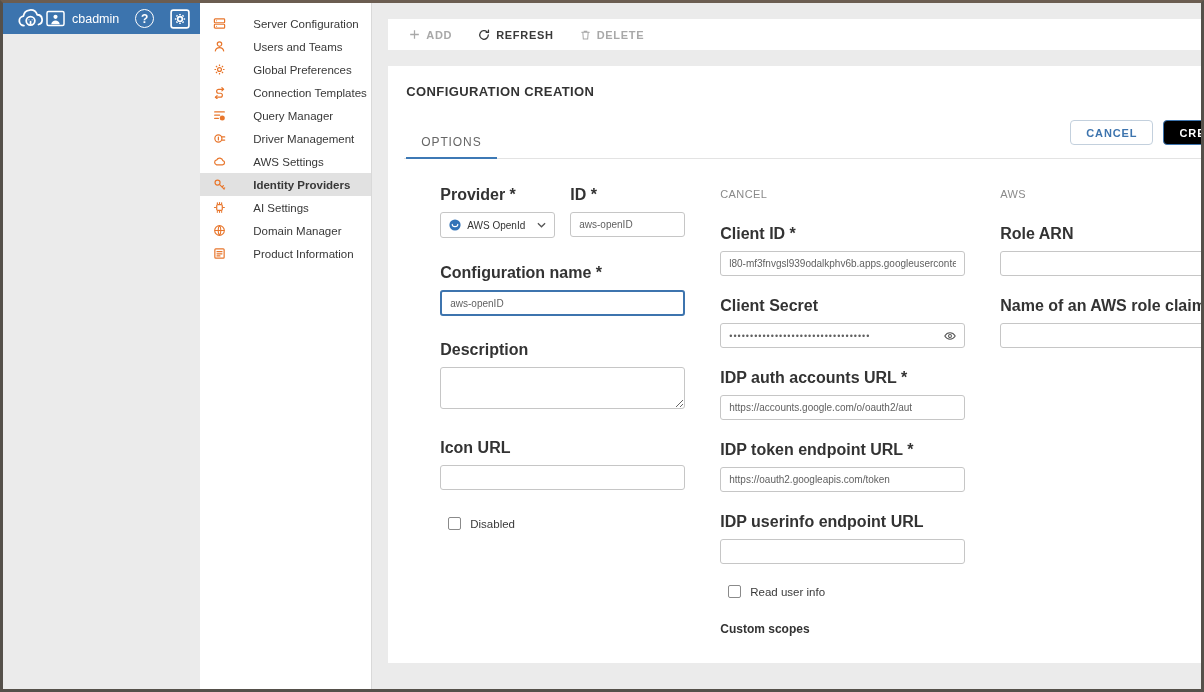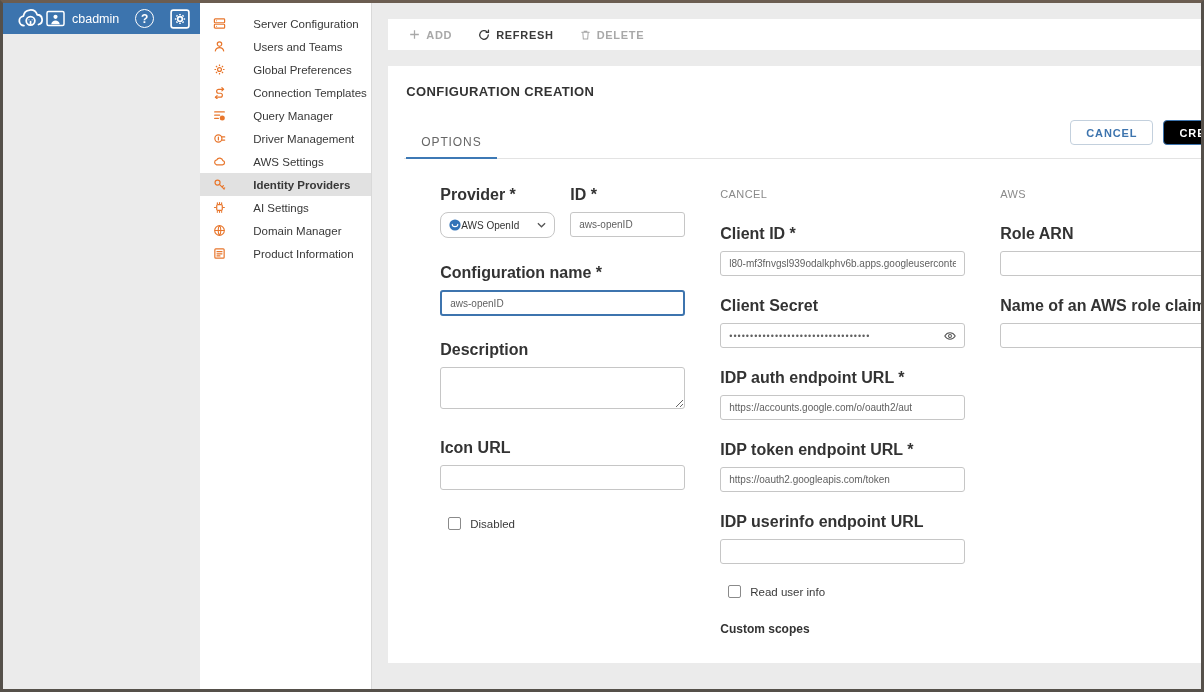--- a/index.html
+++ b/index.html
@@ -56,22 +56,22 @@
   .section-h { font-size:11px; color:#8a8a8a; letter-spacing:.4px; margin:2px 0 25px 0; }
   .field { margin-bottom:21px; }
   .field > label, .f-label { display:block; font-size:16px; font-weight:700; color:#333; margin-bottom:8px; }
   .t-input { width:100%; height:25px; border:1px solid #c6c6c6; border-radius:3px; background:#fff;
              font-family:inherit; font-size:10px; color:#616161; padding:0 8px; outline:none; }
   .t-input.focused { border:2px solid #3d74ae; height:26px; }
   textarea.t-area { width:100%; height:42px; border:1px solid #c6c6c6; border-radius:3px;
                     font-family:inherit; font-size:10px; color:#616161; padding:4px 8px; outline:none; }
   .two-col { display:flex; gap:15px; margin-bottom:26px; }
   .two-col .half { flex:1; min-width:0; }
-  .dropdown { height:26px; border:1px solid #c6c6c6; border-radius:8px; display:flex; align-items:center;
-              padding:0 8px; font-size:10px; color:#333; cursor:pointer; background:#fff; }
+  .dropdown { height:26px; border:1px solid #c6c6c6; border-radius:3px; display:flex; align-items:center;
+              gap:6px; padding:0 8px; font-size:10px; color:#333; cursor:pointer; background:#fff; }
   .dropdown .chev { margin-left:auto; }
   .cb-row { display:flex; align-items:center; gap:9px; margin:4px 0 0 8px; }
   .cb-row input[type=checkbox] { appearance:none; width:13px; height:13px; border:1.5px solid #8a8a8a;
               border-radius:2px; background:#fff; cursor:pointer; }
   .cb-row label { font-size:11.5px; color:#3a3a3a; cursor:pointer; }
   .pw-wrap { position:relative; }
   .pw-wrap .t-input { padding-right:26px; letter-spacing:1px; font-size:9px; }
   .eye { position:absolute; right:8px; top:50%; transform:translateY(-50%); cursor:pointer; display:flex; }
   .custom-scopes { font-size:12px; font-weight:700; color:#333; margin-top:9px; }
   .mt-extra { margin-top:14px; }
@@ -301,21 +301,21 @@
                 <span class="eye">
                   <svg width="14" height="11" viewBox="0 0 14 12" fill="none" stroke="#555" stroke-width="1.1">
                     <path d="M1.3 6S3.4 2.5 7 2.5 12.7 6 12.7 6 10.6 9.5 7 9.5 1.3 6 1.3 6z"></path>
                     <circle cx="7" cy="6" r="1.6"></circle>
                   </svg>
                 </span>
               </div>
             </div>
 
             <div class="field">
-              <label>IDP auth endpoint URL *</label>
+              <label>IDP auth accounts URL *</label>
               <input class="t-input" type="text" value="https://accounts.google.com/o/oauth2/aut" style="">
             </div>
 
             <div class="field">
               <label>IDP token endpoint URL *</label>
               <input class="t-input" type="text" value="https://oauth2.googleapis.com/token" style="">
             </div>
 
             <div class="field">
               <label>IDP userinfo endpoint URL</label>

